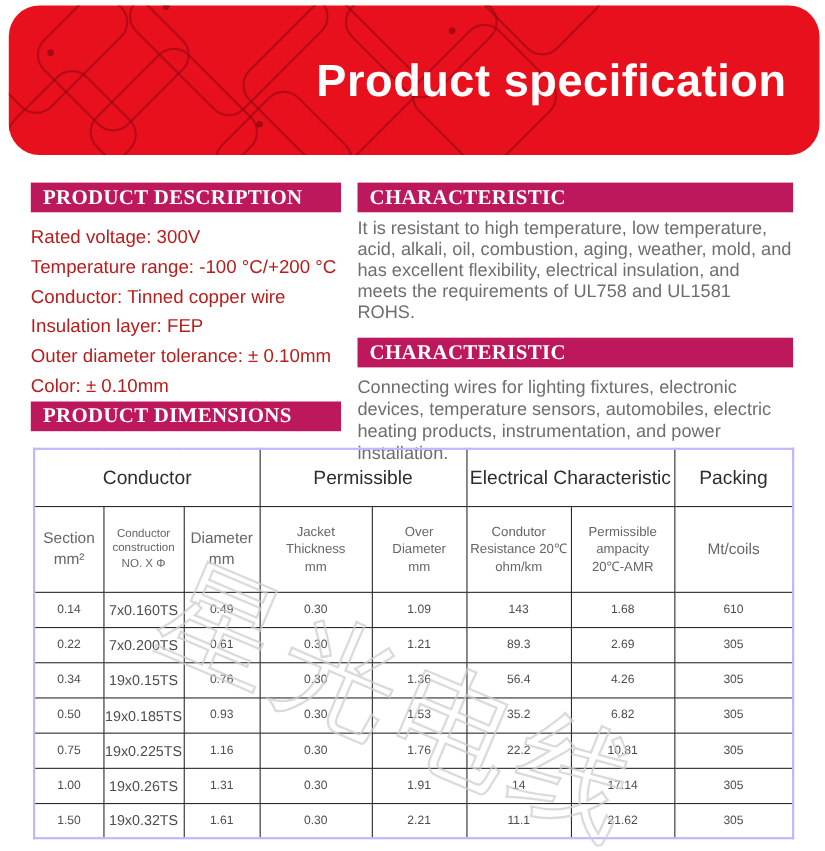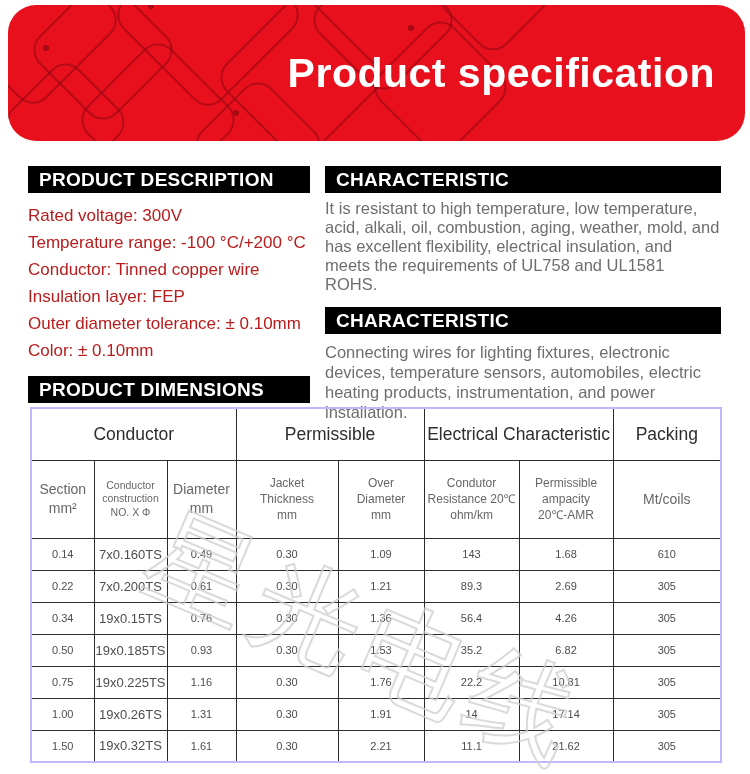--- a/index.html
+++ b/index.html
@@ -32,35 +32,36 @@
   }
   .banner h1 {
     position: absolute; right: 30px; top: 0; height: 100%;
     display: flex; align-items: center;
     color: #ffffff; font-size: 41px; font-weight: bold;
     letter-spacing: 0.5px;
   }
 
   
   .section-bar {
-    background: #000000; color: #ffffff;
+    background: #be185d; color: #ffffff;
     height: 27px; line-height: 27px;
     font-size: 19px; font-weight: 600;
     padding-left: 11px; letter-spacing: 0.3px;
     white-space: nowrap;
+    font-family: Liberation Serif, serif;
   }
 
   
   .left-col { position: absolute; left: 28px; top: 166px; width: 282px; }
   .desc-list { list-style: none; margin-top: 9px; }
   .desc-list li {
     font-size: 17px; color: #b91c1c; height: 27px; line-height: 27px;
     white-space: nowrap;
   }
-  .left-col .section-bar.dims { margin-top: 12px; }
+  .left-col .section-bar.dims { margin-top: 1px; }
 
   
   .right-col { position: absolute; left: 325px; top: 166px; width: 396px; }
   .right-col .para {
     margin-top: 6px;
     font-size: 16.5px; line-height: 19px; color: #6e6e6e;
   }
   .right-col .section-bar.second { margin-top: 13px; }
   .right-col .para.second { margin-top: 8px; line-height: 20px; }
 

